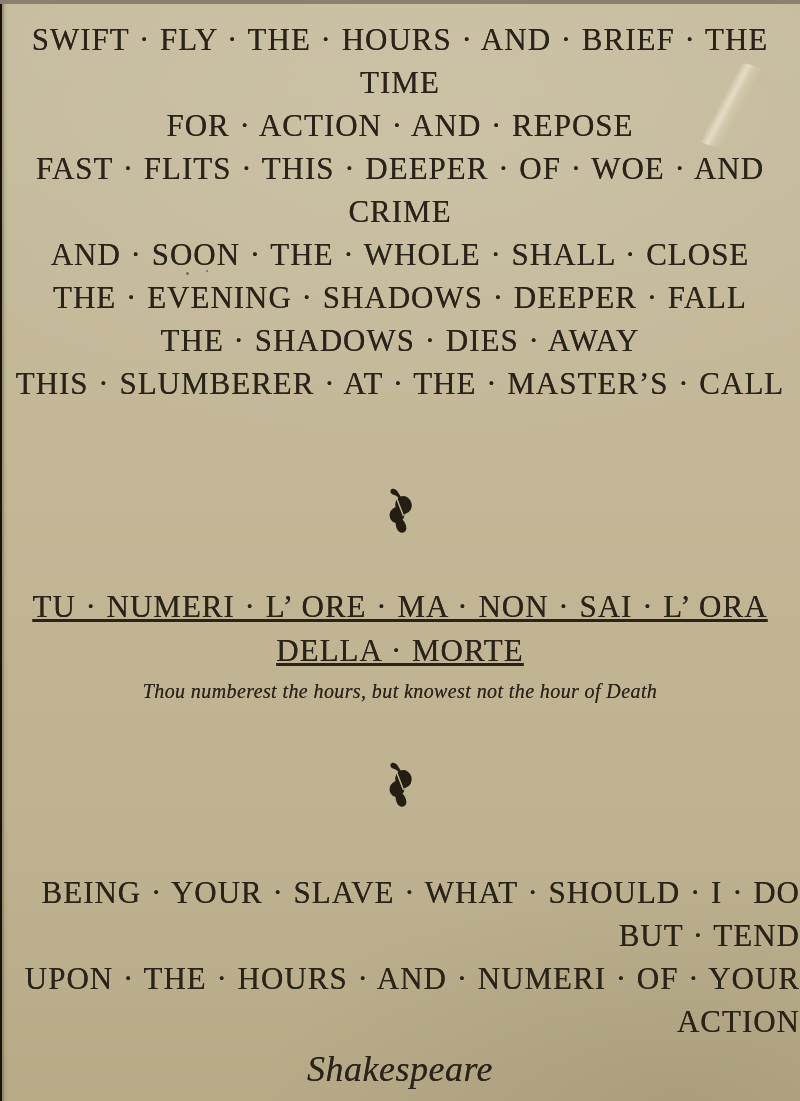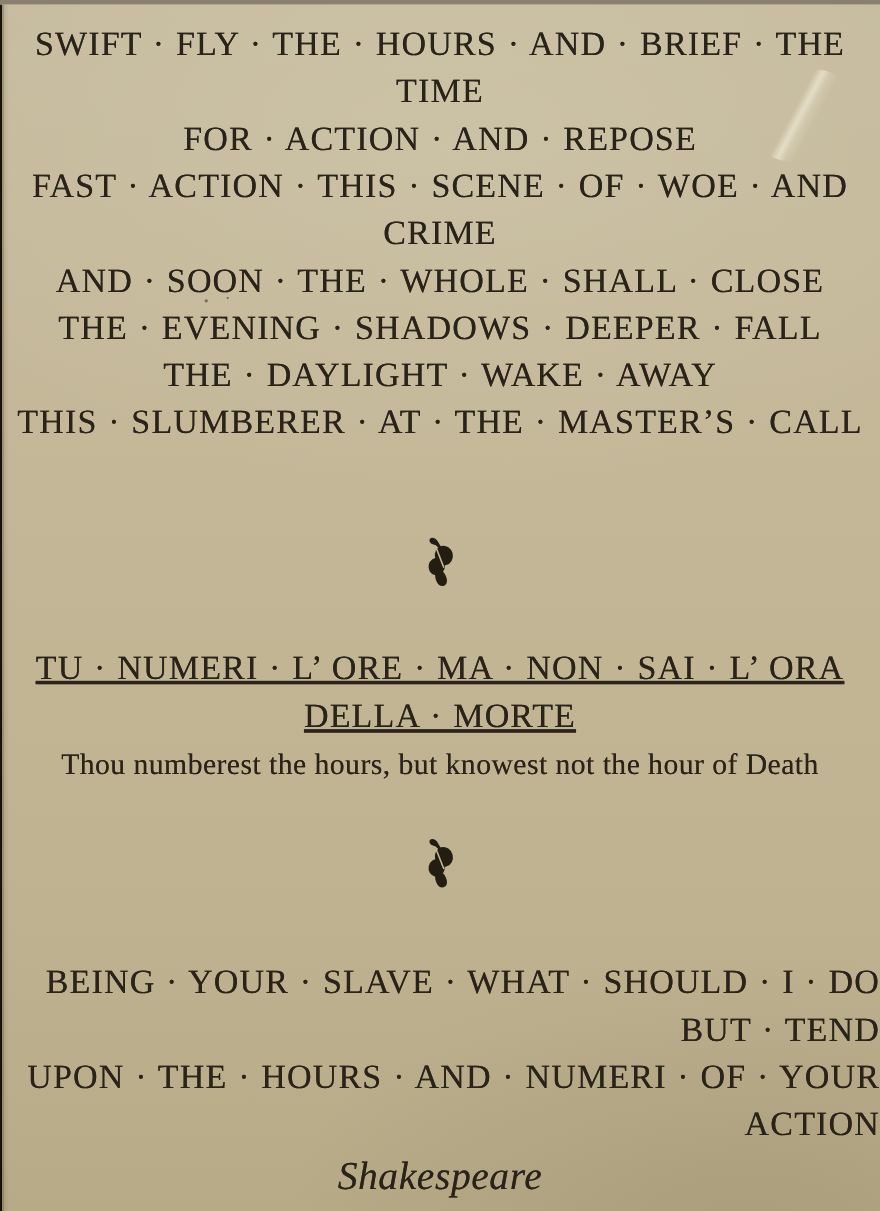--- a/index.html
+++ b/index.html
@@ -24,21 +24,22 @@
     word-spacing: 1px;
     white-space: nowrap;
     text-shadow: 0 0 0.6px rgba(42,35,26,0.85);
   }
   .q1 { top: 14px; }
   .q2 { top: 581px; }
   .q2 .caps-line { line-height: 44px; text-decoration: underline; }
   .q3 { top: 867px; text-align: right; }
   .translation {
     top: 676px;
-    font-size: 27px;
+    font-style: italic;
+    font-size: 20px;
     letter-spacing: 0.4px;
     white-space: nowrap;
     text-shadow: 0 0 0.5px rgba(42,35,26,0.8);
   }
   .attribution {
     top: 1044px;
     font-style: italic;
     font-size: 36px;
     letter-spacing: 0.5px;
     text-shadow: 0 0 0.5px rgba(42,35,26,0.8);
@@ -76,25 +77,25 @@
 
   <div class="edge-left"></div>
   <div class="scratch"></div>
   <div class="speck speck-1"></div>
   <div class="speck speck-2"></div>
 
   <section class="block q1">
     <div class="caps-line">SWIFT · FLY · THE · HOURS · AND · BRIEF · THE</div>
     <div class="caps-line">TIME</div>
     <div class="caps-line">FOR · ACTION · AND · REPOSE</div>
-    <div class="caps-line">FAST · ACTION · THIS · SCENE · OF · WOE · AND</div>
+    <div class="caps-line">FAST · FLITS · THIS · DEEPER · OF · WOE · AND</div>
     <div class="caps-line">CRIME</div>
     <div class="caps-line">AND · SOON · THE · WHOLE · SHALL · CLOSE</div>
     <div class="caps-line">THE · EVENING · SHADOWS · DEEPER · FALL</div>
-    <div class="caps-line">THE · DAYLIGHT · WAKE · AWAY</div>
+    <div class="caps-line">THE · SHADOWS · DIES · AWAY</div>
     <div class="caps-line">THIS · SLUMBERER · AT · THE · MASTER’S · CALL</div>
   </section>
 
   <div class="ornament ornament-1">
     <svg width="27" height="50" viewBox="0 0 27 50" aria-hidden="true">
       <g fill="#241d12">
         <path d="M12,7 C9,1 3,2 4,6 C4.8,9 8,8.5 10,10 L13,13 L14.5,11 C13.5,9.5 12.8,8.6 12,7 Z"></path>
         <ellipse cx="17" cy="19" rx="8.2" ry="9" transform="rotate(-14 17 19)"></ellipse>
         <ellipse cx="10.5" cy="29" rx="7.4" ry="8" transform="rotate(12 10.5 29)"></ellipse>
         <path d="M9,34 C8.5,43 13,49 18,46 C21.5,43.5 19.5,37.5 16.5,34 Z"></path>

